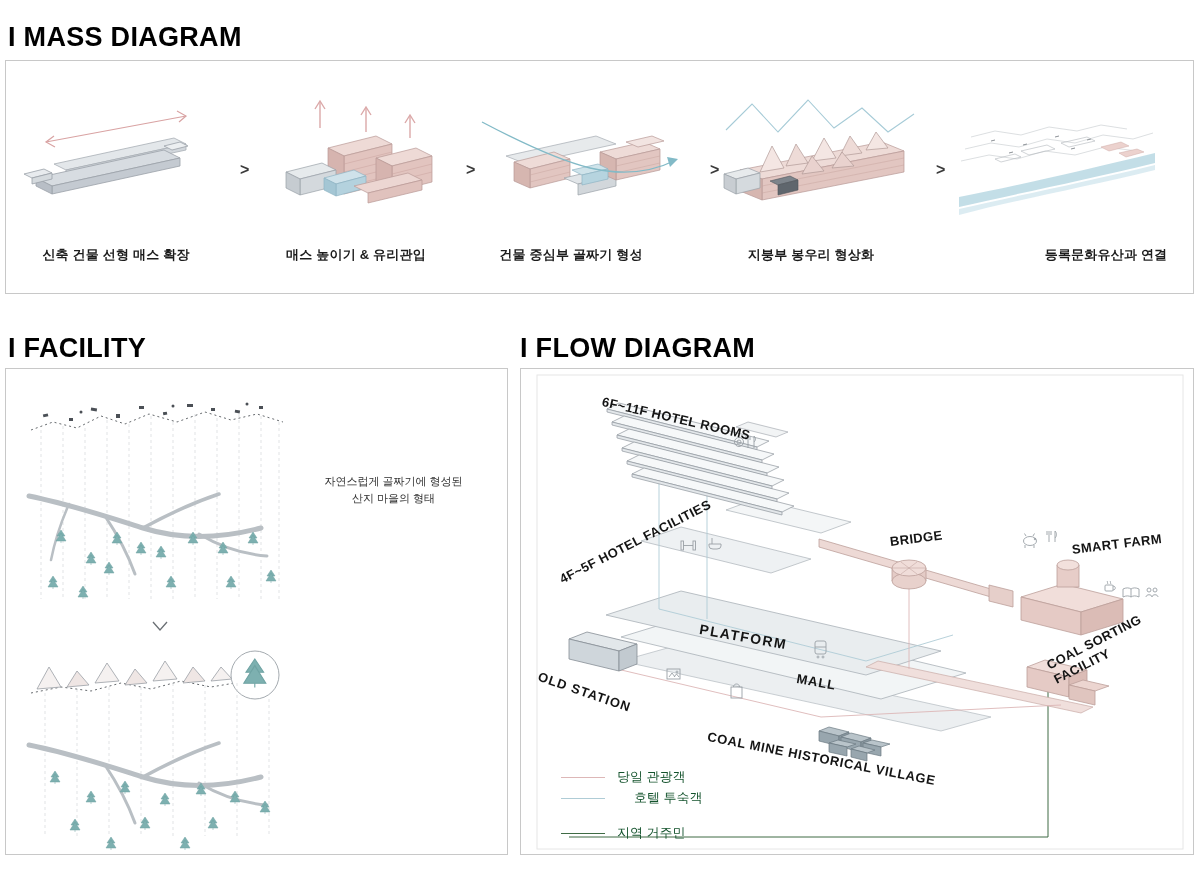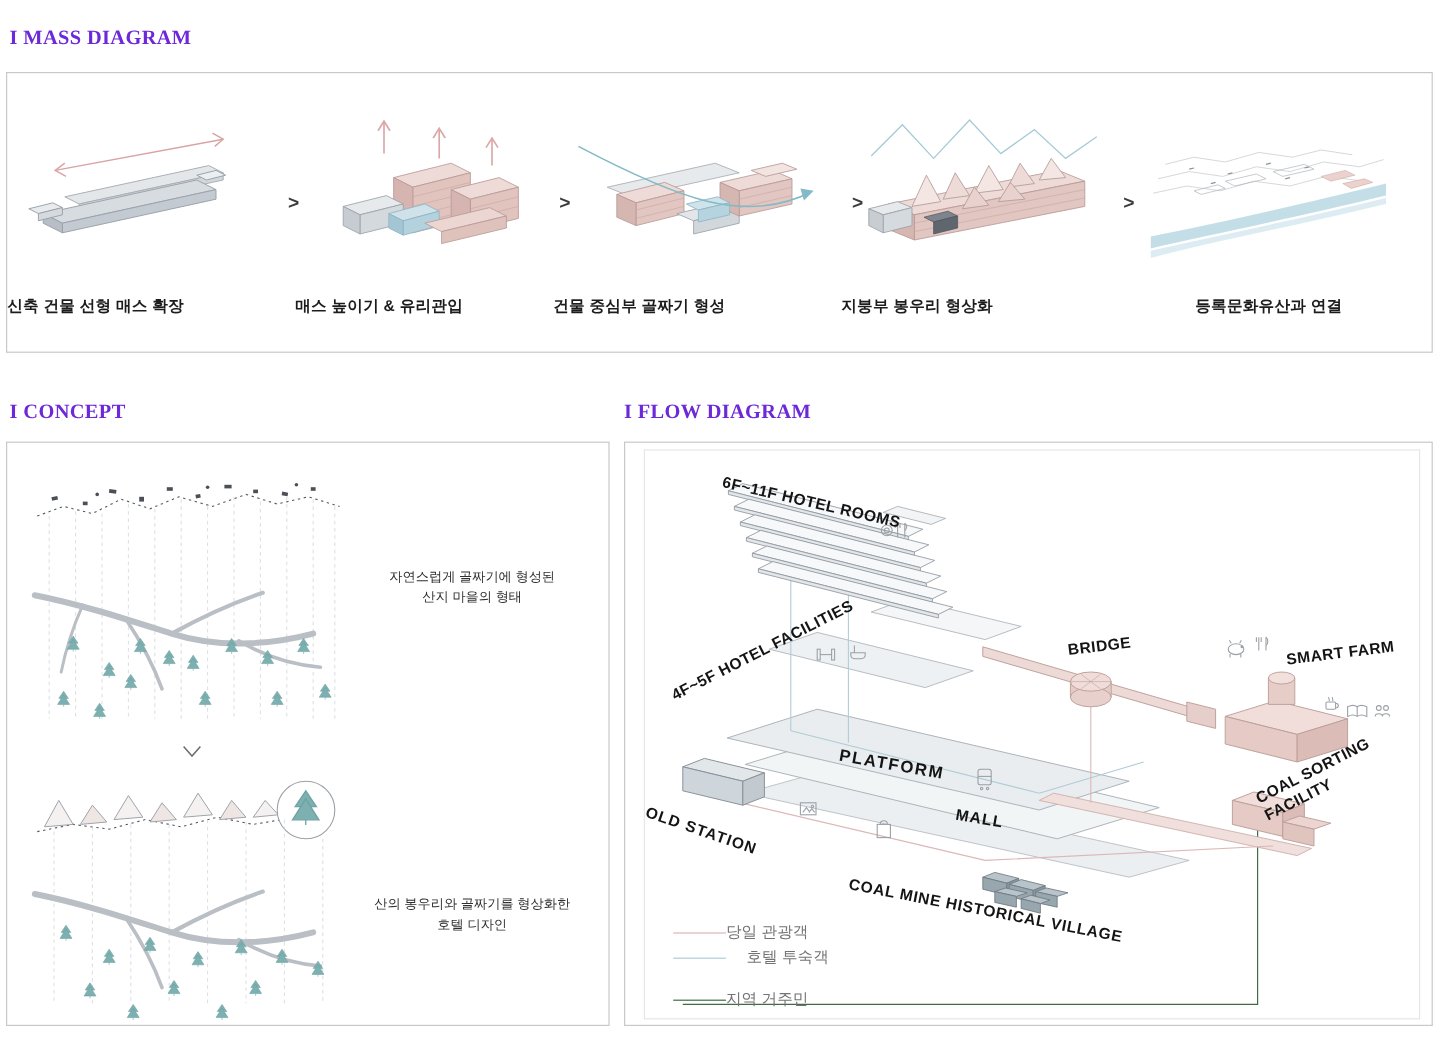--- a/index.html
+++ b/index.html
@@ -1,31 +1,31 @@
 <!DOCTYPE html>
 <html><head>
 <meta charset="utf-8">
 <style>
   * { margin:0; padding:0; box-sizing:border-box; }
   html,body { width:1200px; height:886px; background:#ffffff; font-family:"Liberation Sans", sans-serif; position:relative; overflow:hidden; }
   .abs { position:absolute; }
-  .section-title { position:absolute; font-size:17px; font-weight:800; color:#6d28d9; letter-spacing:0.3px;font-family:Liberation Serif, serif; }
+  .section-title { position:absolute; font-size:27px; font-weight:800; color:#000000; letter-spacing:0.3px; }
   .panel { position:absolute; border:1px solid #c8c8c8; background:#ffffff; }
-  .mass-caption { position:absolute; top:185px; text-align:left; font-size:13px; font-weight:700; color:#1c1c1c; letter-spacing:0.2px; }
+  .mass-caption { position:absolute; top:185px; text-align:center; font-size:13px; font-weight:700; color:#1c1c1c; letter-spacing:0.2px; }
   .mass-arrow { position:absolute; top:100px; font-size:16px; font-weight:600; color:#3c3c3c; }
   .annotation { position:absolute; width:215px; text-align:center; font-size:11px; color:#2e2e2e; line-height:1.55; white-space:pre-line; }
   .flow-label { position:absolute; font-weight:700; font-size:13px; letter-spacing:0.4px; color:#141414; transform-origin:left top; white-space:nowrap; }
   .flow-label.big { font-size:14px; letter-spacing:1.5px; }
   .flow-label.pre { white-space:pre-line; line-height:1.2; }
   .legend-row { position:absolute; display:flex; align-items:center; height:16px; }
   .legend-swatch { display:inline-block; width:44px; height:0; border-top:1.5px solid #999; }
   .legend-swatch.pink { border-top-color:#ddb7b7; }
   .legend-swatch.blue { border-top-color:#afccd6; }
   .legend-swatch.green { border-top-color:#3f6b45; }
-  .legend-label { font-size:13px; color:#737373; }
+  .legend-label { margin-left:12px; font-size:13px; color:#14532d; }
   svg { display:block; }
 </style>
 </head>
 <body>
 
 <div class="section-title" style="left:8px; top:22px;">I MASS DIAGRAM</div>
 
 <div class="panel" style="left:5px; top:60px; width:1189px; height:234px;">
 
   <svg class="abs" style="left:8px; top:25px;" width="210" height="155" viewBox="0 0 210 155">
@@ -185,21 +185,21 @@
   <div class="mass-caption" style="left:455px; width:220px;">건물 중심부 골짜기 형성</div>
   <div class="mass-caption" style="left:695px; width:220px;">지붕부 봉우리 형상화</div>
   <div class="mass-caption" style="left:990px; width:220px;">등록문화유산과 연결</div>
 
   <span class="mass-arrow" style="left:234px;">&gt;</span>
   <span class="mass-arrow" style="left:460px;">&gt;</span>
   <span class="mass-arrow" style="left:704px;">&gt;</span>
   <span class="mass-arrow" style="left:930px;">&gt;</span>
 </div>
 
-<div class="section-title" style="left:8px; top:333px;">I CONCEPT</div>
+<div class="section-title" style="left:8px; top:333px;">I FACILITY</div>
 
 <div class="panel" style="left:5px; top:368px; width:503px; height:487px;">
 
   <svg class="abs" style="left:15px; top:15px;" width="270" height="235" viewBox="0 0 270 235">
     <defs>
       <g id="pine1" stroke="#6fa3a3" fill="#7db0b0" stroke-width="0.5">
         <polygon points="4,0 0,6 8,6"></polygon>
         <polygon points="4,3 -1,11 9,11"></polygon>
         <line x1="4" y1="11" x2="4" y2="13"></line>
       </g>
@@ -310,22 +310,20 @@
         <use href="#pine2" x="120" y="176"></use>
       <use href="#pine2" x="188" y="176"></use>
         <use href="#pine2" x="240" y="160"></use>
       <use href="#pine2" x="86" y="196"></use>
         <use href="#pine2" x="160" y="196"></use>
     </g>
   </svg>
 
   <div class="annotation" style="left:280px; top:104px;">자연스럽게 골짜기에 형성된
 산지 마을의 형태</div>
-  <div class="annotation" style="left:280px; top:377px;">산의 봉우리와 골짜기를 형상화한
-호텔 디자인</div>
 </div>
 
 <div class="section-title" style="left:520px; top:333px;">I FLOW DIAGRAM</div>
 
 <div class="panel" style="left:520px; top:368px; width:674px; height:487px;">
 
   <svg class="abs" style="left:0; top:0;" width="674" height="487" viewBox="0 0 674 487">
     <rect x="16" y="6" width="646" height="474" fill="none" stroke="#e6e6e6" stroke-width="1"></rect>
 
     <polyline points="48,468 527,468 527,322" fill="none" stroke="#3f6b45" stroke-width="1"></polyline>

